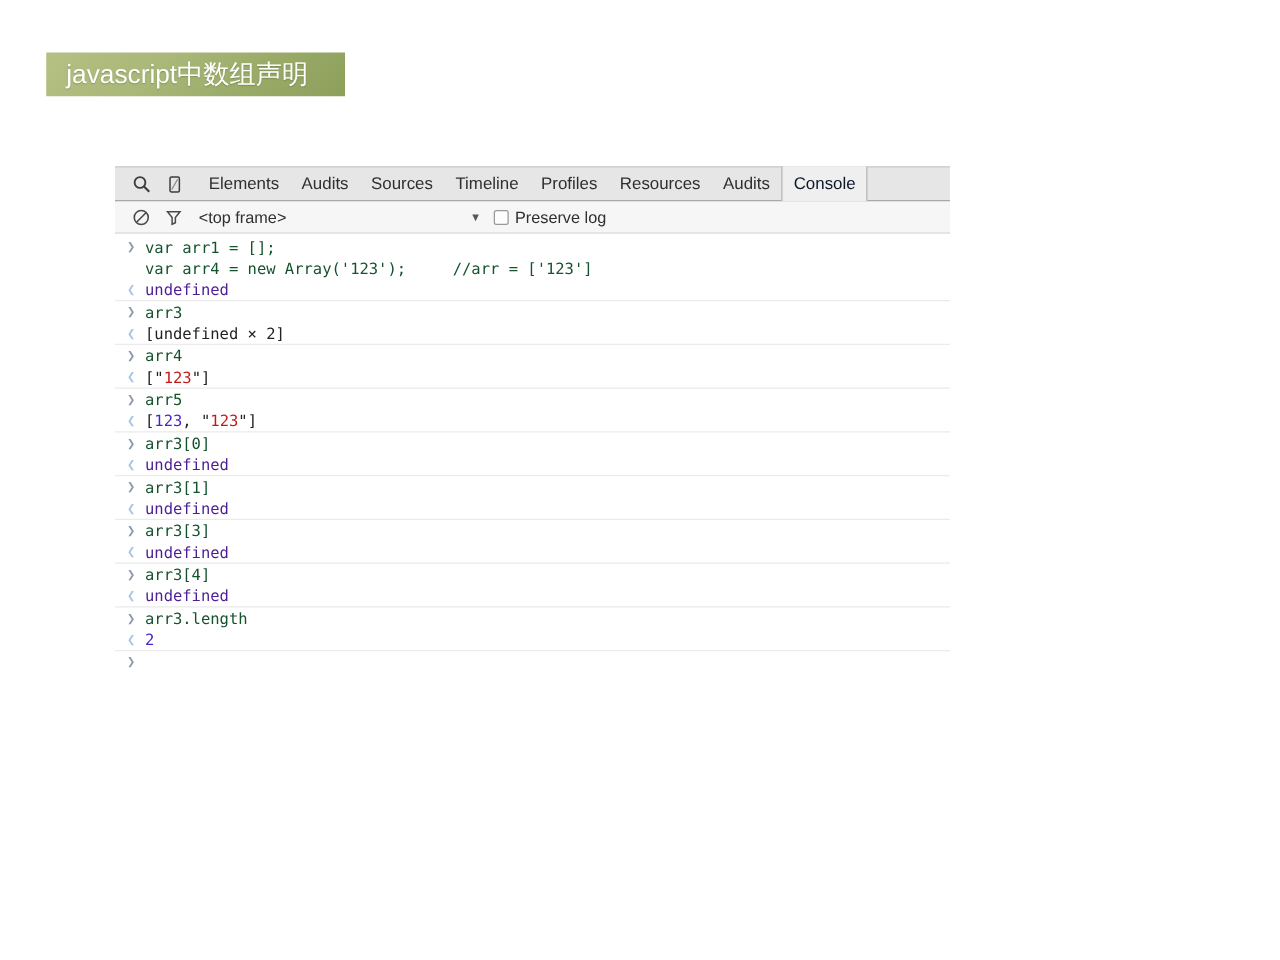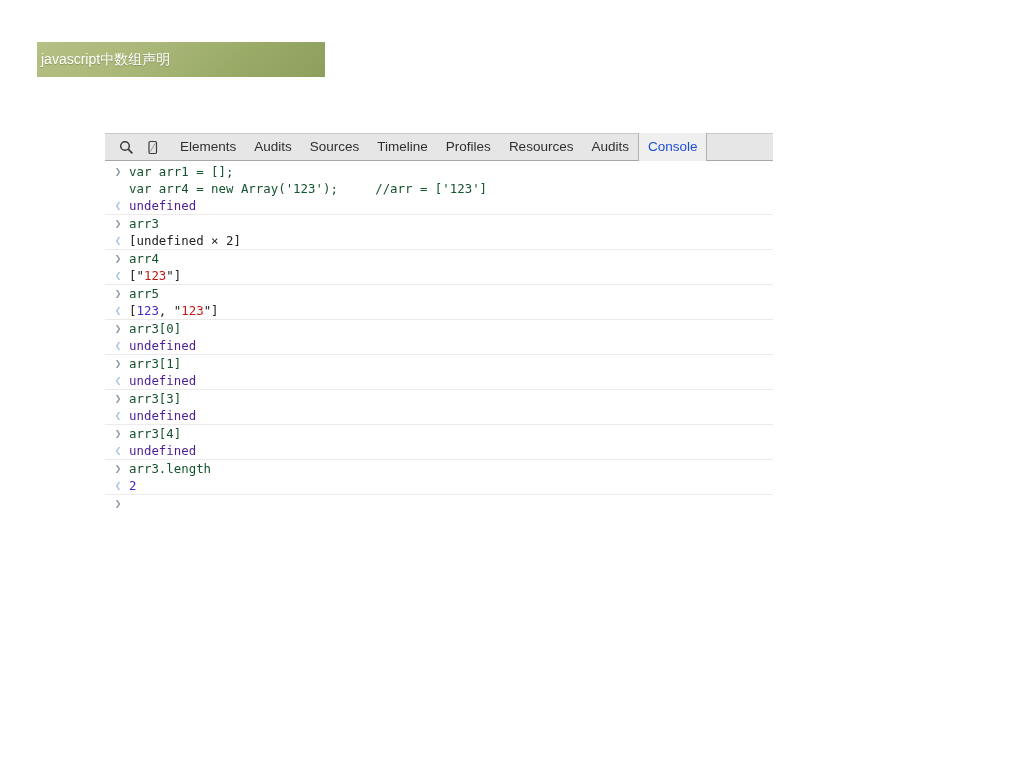--- a/index.html
+++ b/index.html
@@ -11,36 +11,36 @@
     font-family: "Liberation Sans", sans-serif;
     overflow: hidden;
     position: relative;
   }
 
   
   .slide-title {
     position: absolute;
     left: 37px;
     top: 42px;
-    width: 288px;
+    width: 239px;
     height: 35px;
     background: linear-gradient(135deg, #b5c083 0%, #a9b778 38%, #9aab68 68%, #8d9f5c 100%);
     color: #ffffff;
-    font-size: 14px;
+    font-size: 21px;
     line-height: 35px;
-    padding-left: 4px;
+    padding-left: 16px;
     white-space: nowrap;
     letter-spacing: 0px;
     text-shadow: 0 1px 1px rgba(90,100,55,0.45);
   }
 
   
   .devtools {
     position: absolute;
-    left: 105px;
+    left: 92px;
     top: 133px;
     width: 668px;
     background: #ffffff;
   }
 
   
   .tabbar {
     height: 28px;
     background: #e6e6e6;
     border-top: 1px solid #c9c9c9;
@@ -73,21 +73,21 @@
     display: flex;
     align-items: center;
     white-space: nowrap;
     height: 28px;
     line-height: 28px;
   }
   .tab.selected {
     background: #efefef;
     border-left: 1px solid #b4b4b4;
     border-right: 1px solid #b4b4b4;
-    color: #1d4ed8;
+    color: #0f172a;
   }
 
   
   .filterbar {
     height: 26px;
     background: #f6f6f6;
     border-bottom: 1px solid #d2d2d2;
     display: flex;
     align-items: center;
     padding-left: 8px;
@@ -199,20 +199,41 @@
       <div class="tab">Audits</div>
       <div class="tab">Sources</div>
       <div class="tab">Timeline</div>
       <div class="tab">Profiles</div>
       <div class="tab">Resources</div>
       <div class="tab">Audits</div>
       <div class="tab selected">Console</div>
     </div>
   </div>
 
+  <div class="filterbar">
+    <span class="fb-icon">
+      <svg width="14" height="14" viewBox="0 0 14 14">
+        <circle cx="7" cy="7" r="5.6" fill="none" stroke="#4a4a4a" stroke-width="1.3"></circle>
+        <line x1="3.2" y1="10.8" x2="10.8" y2="3.2" stroke="#4a4a4a" stroke-width="1.3"></line>
+      </svg>
+    </span>
+    <span class="fb-icon">
+      <svg width="14" height="14" viewBox="0 0 14 14">
+        <path d="M2 2.4 H12 L8.3 7.1 V11.2 L5.7 12.4 V7.1 Z" fill="none" stroke="#4a4a4a" stroke-width="1.2"></path>
+      </svg>
+    </span>
+    <div class="frame-select">
+      <span>&lt;top frame&gt;</span>
+      <span class="caret">▼</span>
+    </div>
+    <label class="preserve">
+      <span class="cb"></span>
+      <span>Preserve log</span>
+    </label>
+  </div>
 
   <div class="console">
 
     <div class="group">
       <div class="row">
         <span class="gutter input">❯</span>
         <span class="content code-in">var arr1 = [];</span>
       </div>
       <div class="row">
         <span class="gutter input"></span>

